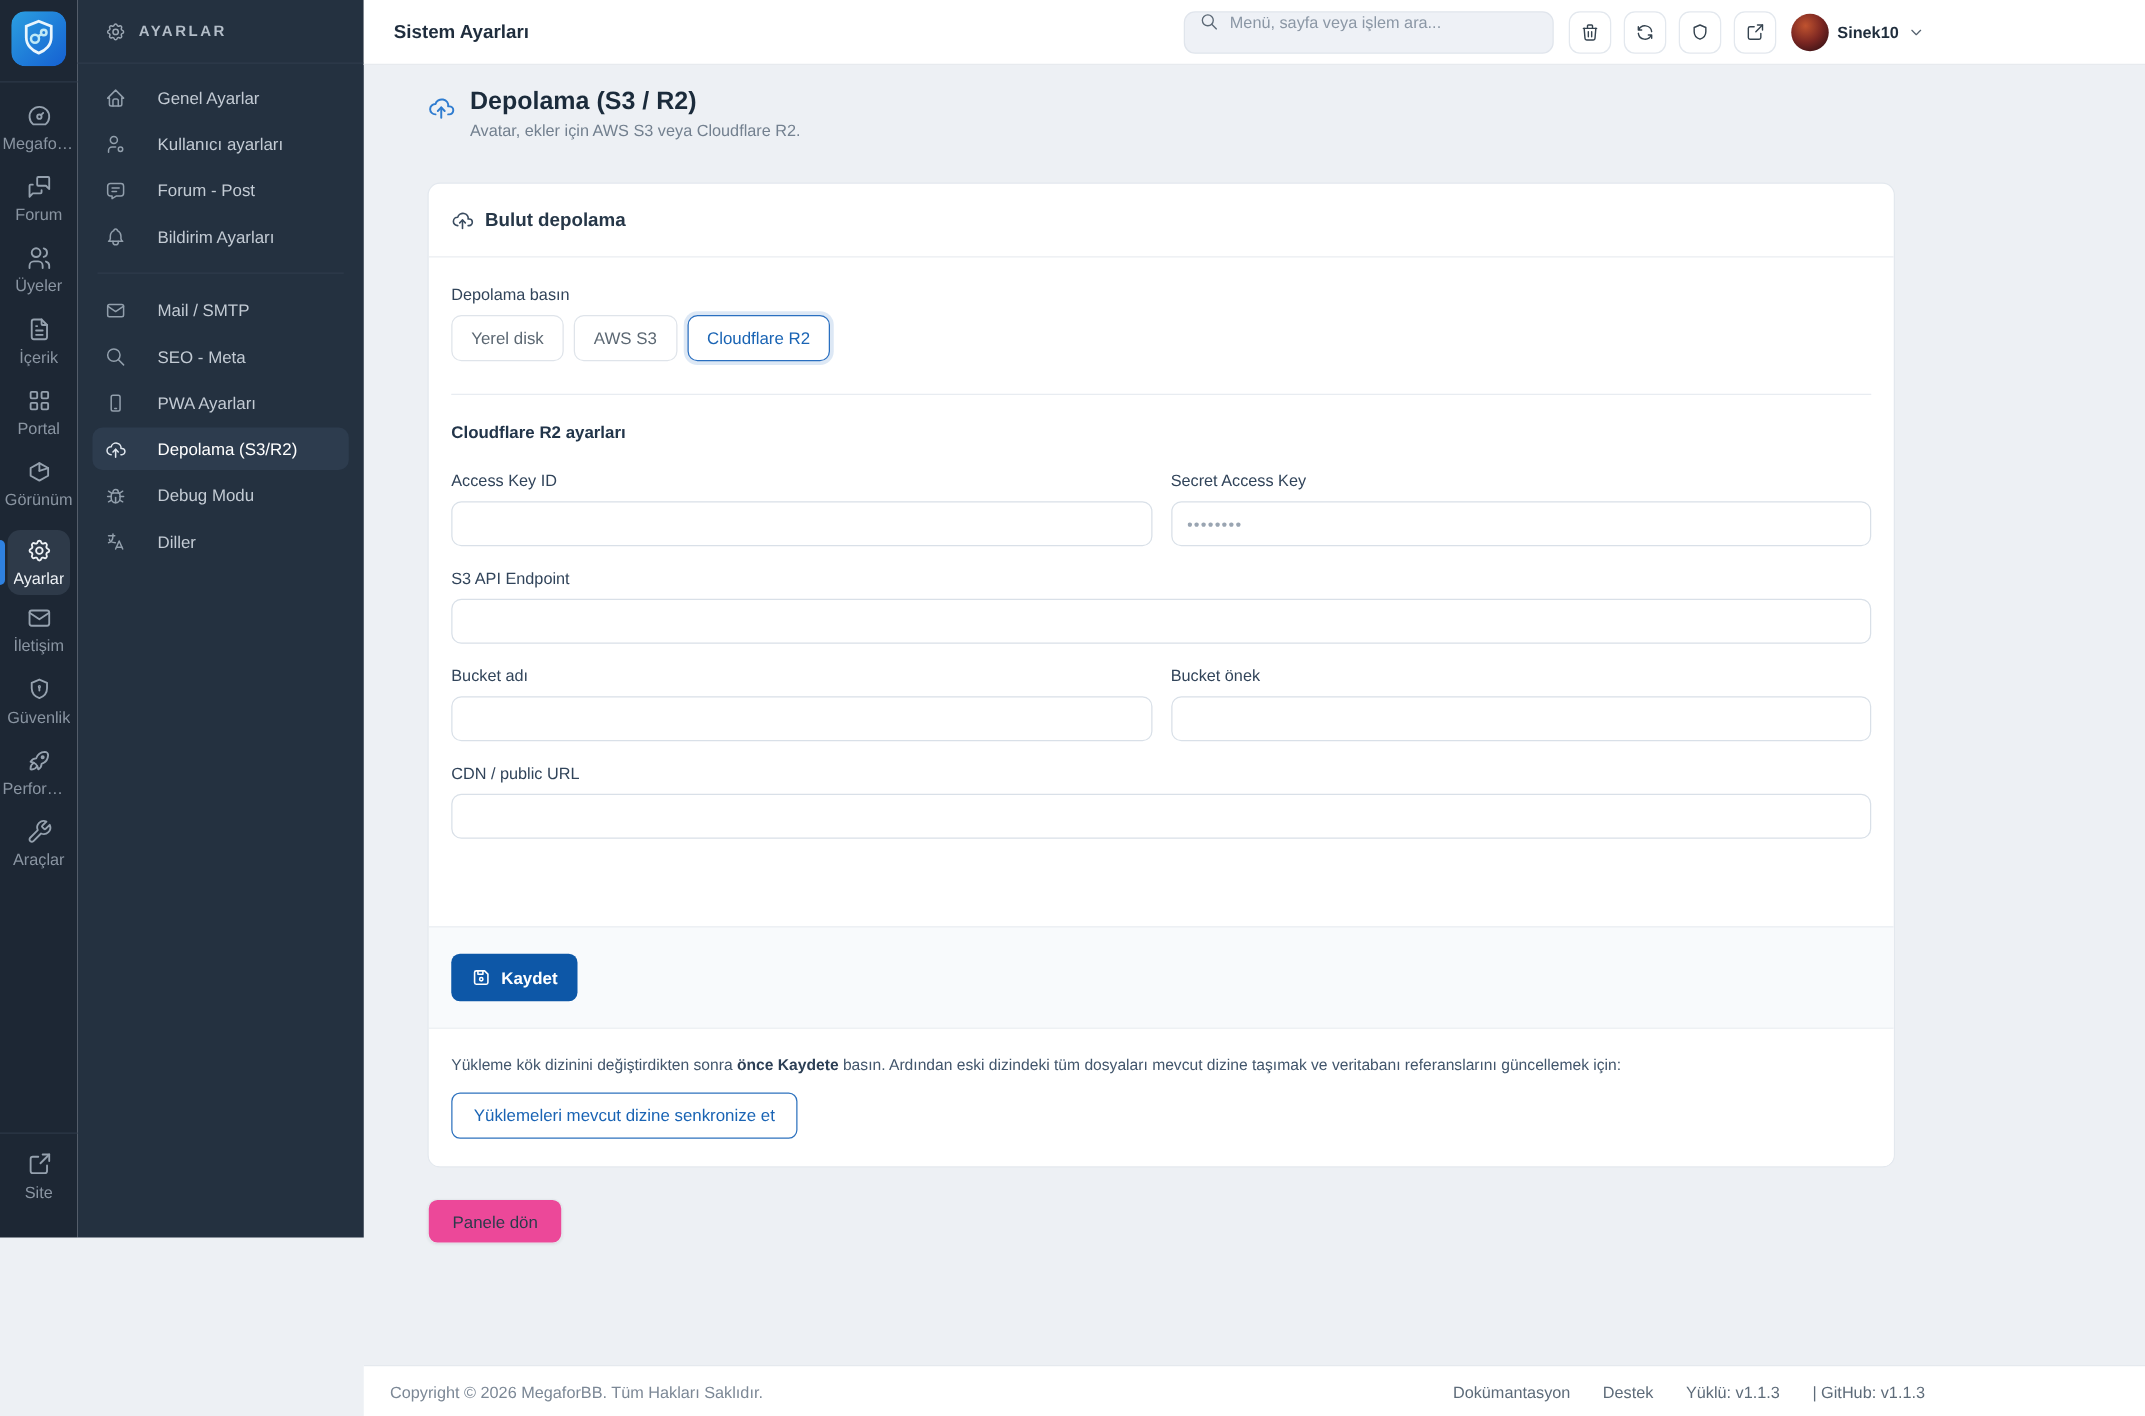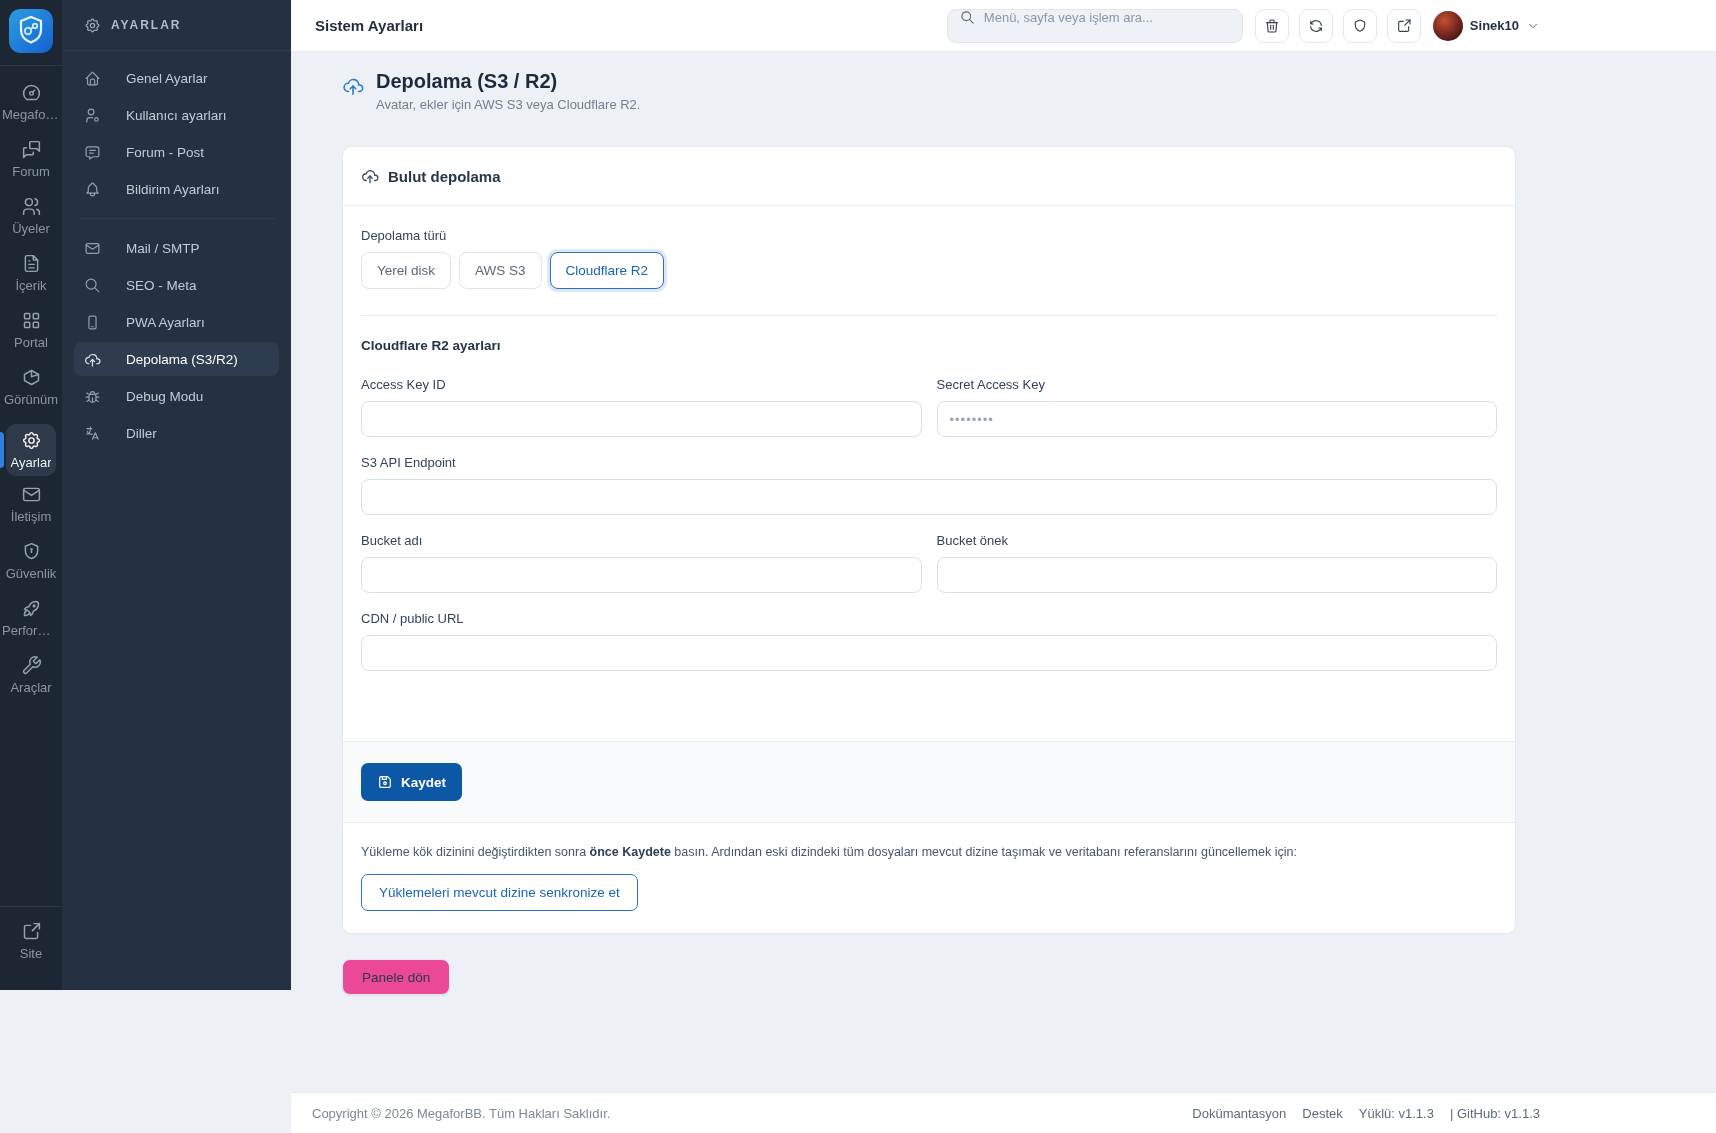--- a/index.html
+++ b/index.html
@@ -105,21 +105,21 @@
   .sync-btn { margin-top:13px; height:37px; padding:0 17px; background:#fff; border:1px solid #2e72be;
               border-radius:7px; color:#1a64b4; font-size:13.5px; font-family:inherit; cursor:pointer; }
 
   .back-btn { margin-top:25px; height:36px; padding:0 19px; background:#ec4899; border:1px solid #e5e9ed;
               border-radius:8px; font-size:13.5px; color:#2b3b4b; font-family:inherit; cursor:pointer;
               box-shadow:0 1px 2px rgba(20,30,40,.06); }
 
   .footer { height:41px; background:#fff; border-top:1px solid #e5e9ee; display:flex; align-items:center;
             justify-content:space-between; padding:0 176px 0 21px; flex:none; }
   .foot-copy { font-size:13px; color:#7c8896; }
-  .foot-links { display:flex; gap:16px; font-size:13px; color:#5d6b79; }
+  .foot-links { display:flex; gap:26px; font-size:13px; color:#5d6b79; }
   .foot-links span { cursor:pointer; }
 </style>
 </head>
 <body>
 
 <nav class="rail">
   <svg class="rail-logo" viewBox="0 0 44 44">
     <defs>
       <linearGradient id="lg" x1="0" y1="0" x2="1" y2="1">
         <stop offset="0" stop-color="#2b9fe0"></stop>
@@ -466,21 +466,21 @@
             <svg class="ic" viewBox="0 0 24 24">
               <path d="M7 18a4.6 4.4 0 0 1 0 -9a5 4.5 0 0 1 11 2h1a3.5 3.5 0 0 1 0 7h-1"></path>
               <path d="M9 15l3 -3l3 3"></path>
               <path d="M12 12v9"></path>
             </svg>
           </span>
         <span class="card-head-title">Bulut depolama</span>
       </div>
 
       <div class="card-body">
-        <div class="field-label">Depolama türü</div>
+        <div class="field-label">Depolama basın</div>
         <div class="seg-row">
           <button class="seg-btn">Yerel disk</button>
           <button class="seg-btn">AWS S3</button>
           <button class="seg-btn selected">Cloudflare R2</button>
         </div>
 
         <hr class="card-hr">
 
         <div class="section-title">Cloudflare R2 ayarları</div>
 

